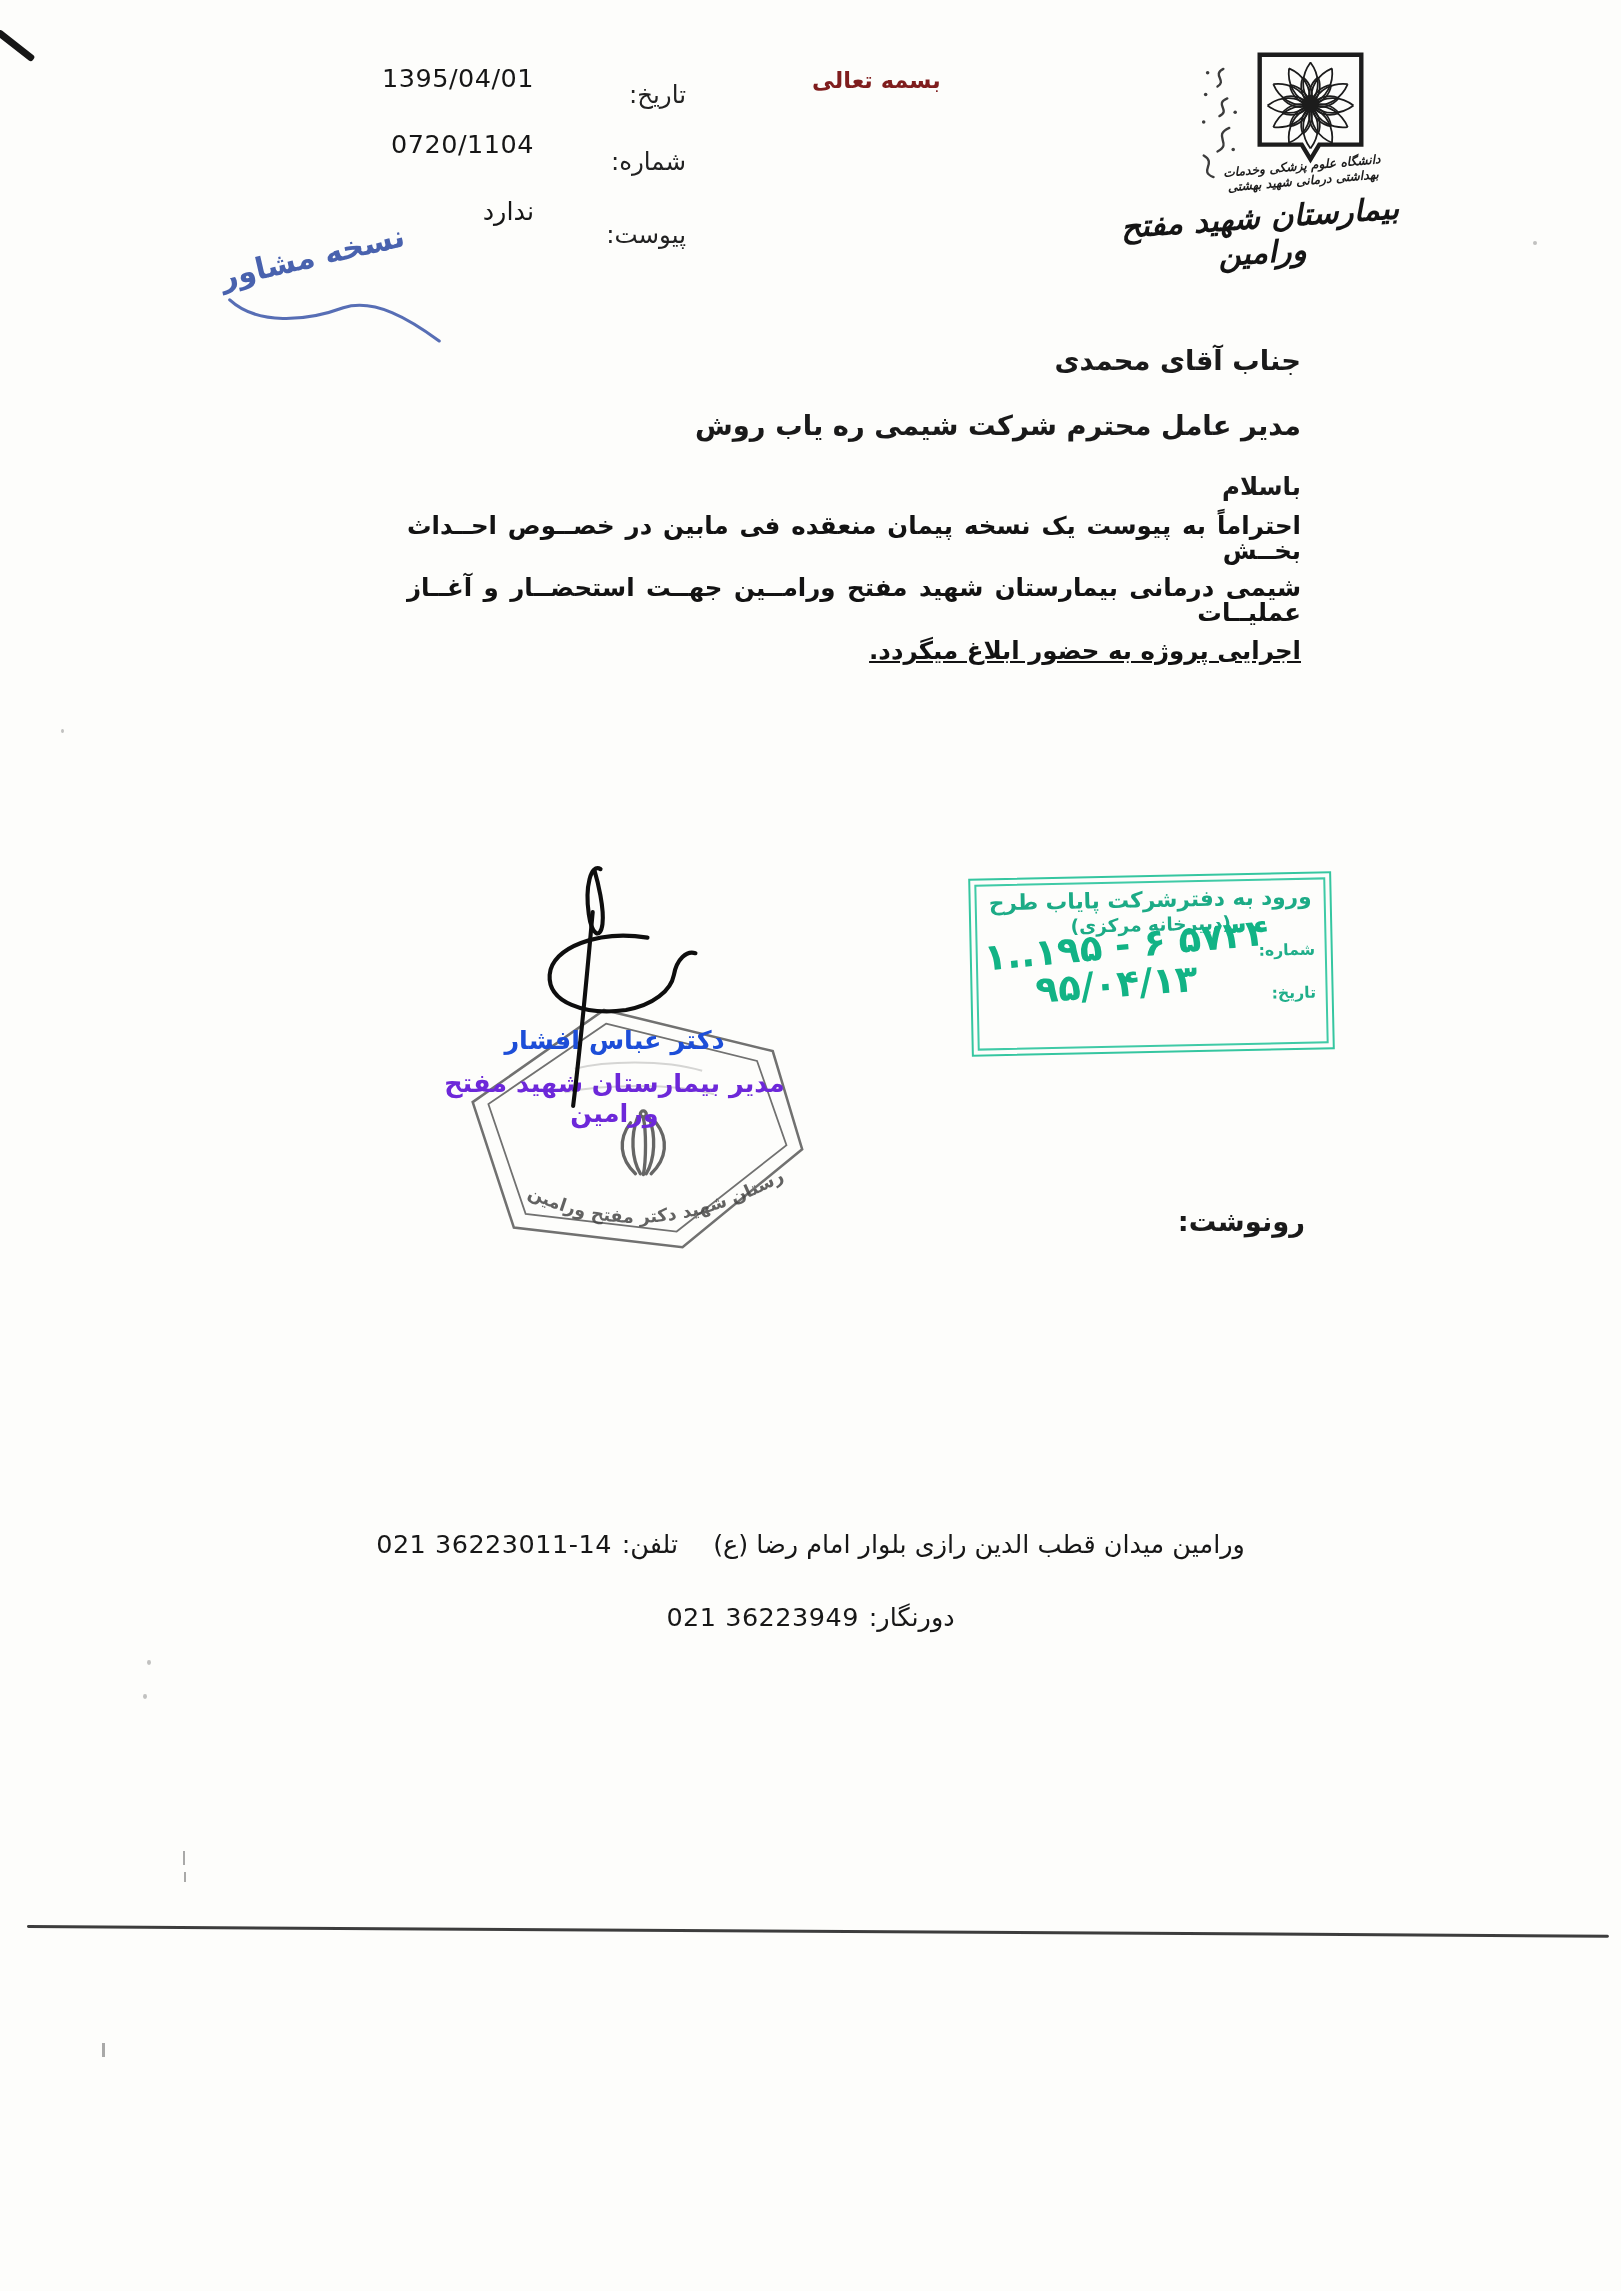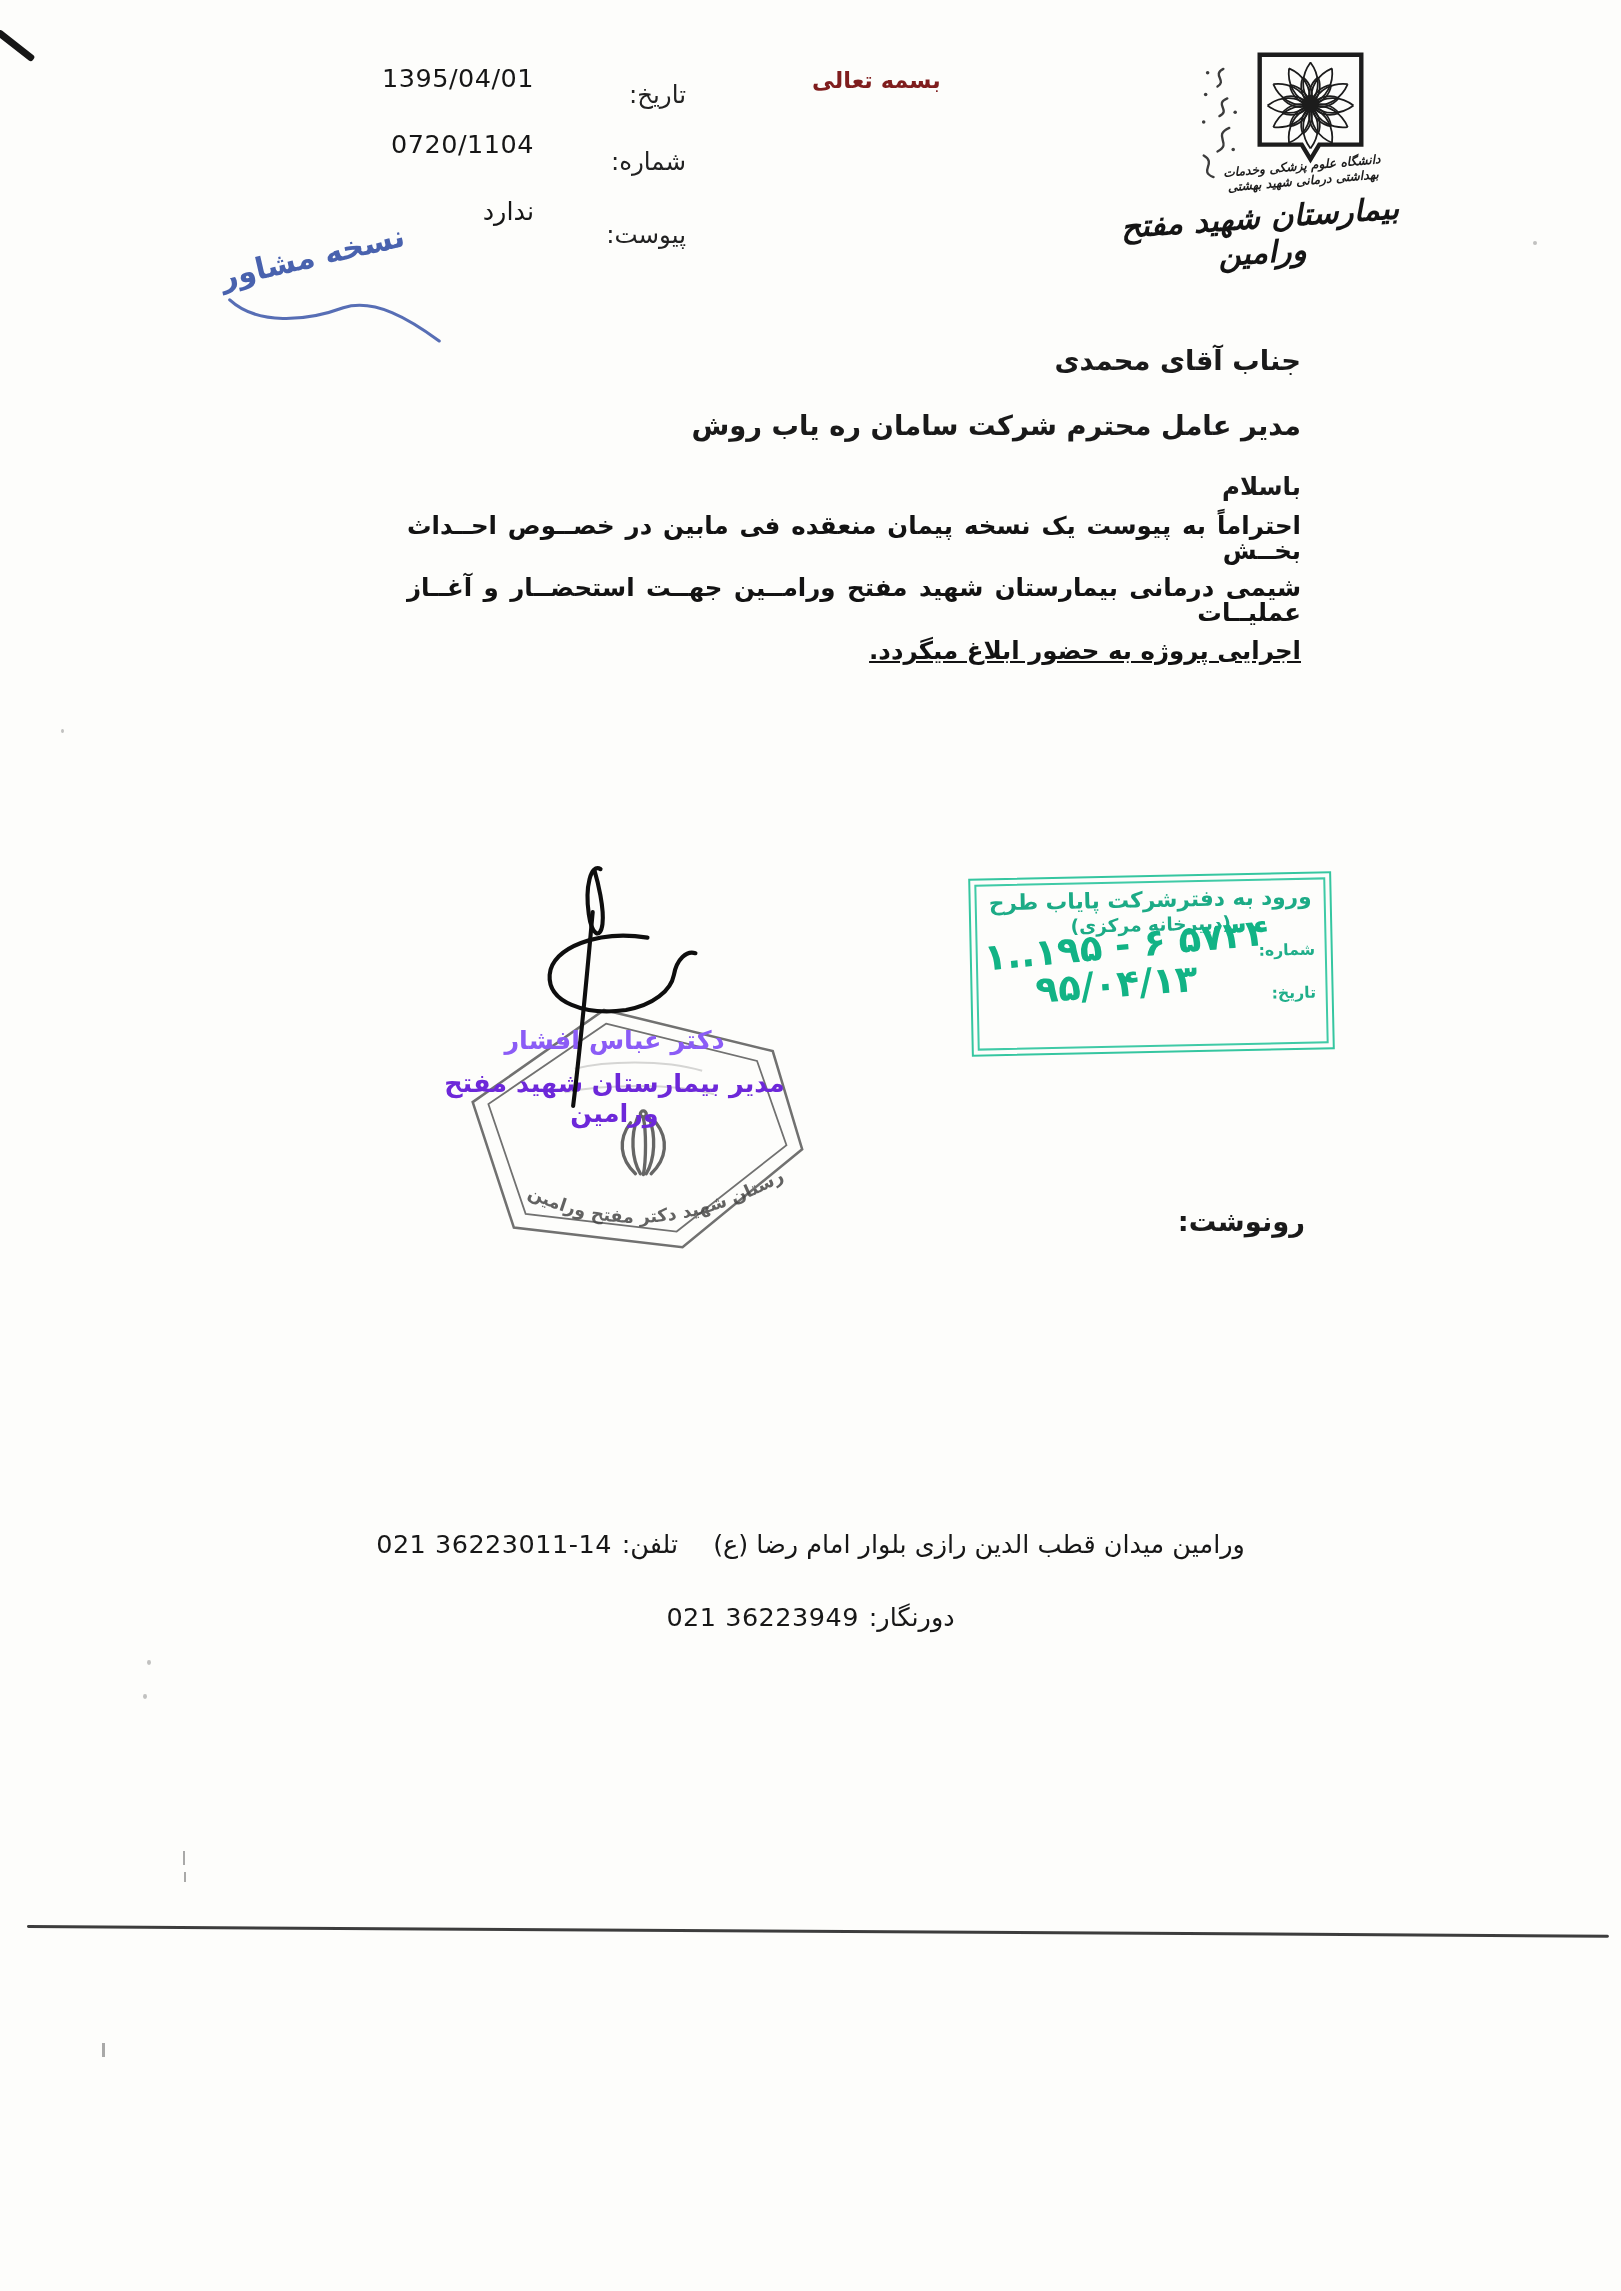--- a/index.html
+++ b/index.html
@@ -27,21 +27,21 @@
     font-weight:bold;letter-spacing:2px;opacity:.92;}
   
   .recip1{font-size:27.4px;font-weight:bold;}
   .recip2{font-size:27.4px;font-weight:bold;}
   .salam{font-size:24.5px;font-weight:bold;}
   .bodyline{width:894px;font-size:24.5px;font-weight:bold;line-height:1;
     text-align:justify;text-align-last:justify;color:#131313;}
   .bodyline.last{text-align:right;text-align-last:right;text-decoration:underline;}
   .cc{font-size:27.4px;font-weight:bold;}
   
-  .sig-name{width:421px;text-align:center;font-size:25.5px;font-weight:bold;color:#8b5cf6;z-index:3;}
+  .sig-name{width:421px;text-align:center;font-size:25.5px;font-weight:bold;color:#1d4ed8;z-index:3;}
   .sig-title{width:421px;text-align:center;font-size:25.5px;font-weight:bold;color:#6d28d9;z-index:3;}
   
   .gstamp{
     width:359px;height:174px;
     border:2.9px solid #35c6a0;
     transform:rotate(-1.2deg);
     background:rgba(255,255,255,0);
     z-index:4;
   }
   .gstamp-inner{
@@ -187,21 +187,21 @@
   <div class="abs uni-line rtl" style="left:1219px;top:159px;">دانشگاه علوم پزشکی وخدمات بهداشتی درمانی شهید بهشتی</div>
 
   <div class="abs hosp-calli rtl" style="left:1119px;top:200px;">بیمارستان شهید مفتح ورامین</div>
 
   <div class="abs blue-note rtl" style="left:218px;top:239px;">نسخه مشاور</div>
   <svg class="abs" style="left:218px;top:282px;" width="230" height="69" viewBox="0 0 235 70">
     <path d="M12,18 C40,44 90,40 128,26 C160,16 196,38 226,60" fill="none" stroke="#3a55a8" stroke-width="3.2" stroke-linecap="round" opacity=".85"></path>
   </svg>
 
   <div class="abs recip1 rtl" style="right:320px;top:345px;">جناب آقای  محمدی</div>
-  <div class="abs recip2 rtl" style="right:320px;top:410px;">مدیر عامل محترم شرکت سامان ره یاب روش</div>
+  <div class="abs recip2 rtl" style="right:320px;top:410px;">مدیر عامل محترم شرکت شیمی ره یاب روش</div>
   <div class="abs salam rtl" style="right:320px;top:472px;">باسلام</div>
 
   <div class="abs bodyline rtl" style="right:320px;top:514px;">احتراماً به پیوست یک نسخه پیمان منعقده فی مابین در خصــوص احــداث بخــش</div>
   <div class="abs bodyline rtl" style="right:320px;top:576px;">شیمی درمانی بیمارستان شهید مفتح ورامــین جهــت استحضــار و آغــاز عملیــات</div>
   <div class="abs bodyline last rtl" style="right:320px;top:639px;">اجرایی پروژه به حضور ابلاغ میگردد.</div>
 
   <svg class="abs" style="left:457px;top:1000px;z-index:1;" width="353" height="267" viewBox="0 0 360 272">
     <g fill="none" stroke="#4a4a4a" opacity=".78">
       <path d="M150,10 L322,52 L352,152 L230,252 L58,232 L16,104 Z" stroke-width="2.6"></path>
       <path d="M152,24 L306,62 L336,148 L224,236 L70,218 L32,106 Z" stroke-width="1.8"></path>

